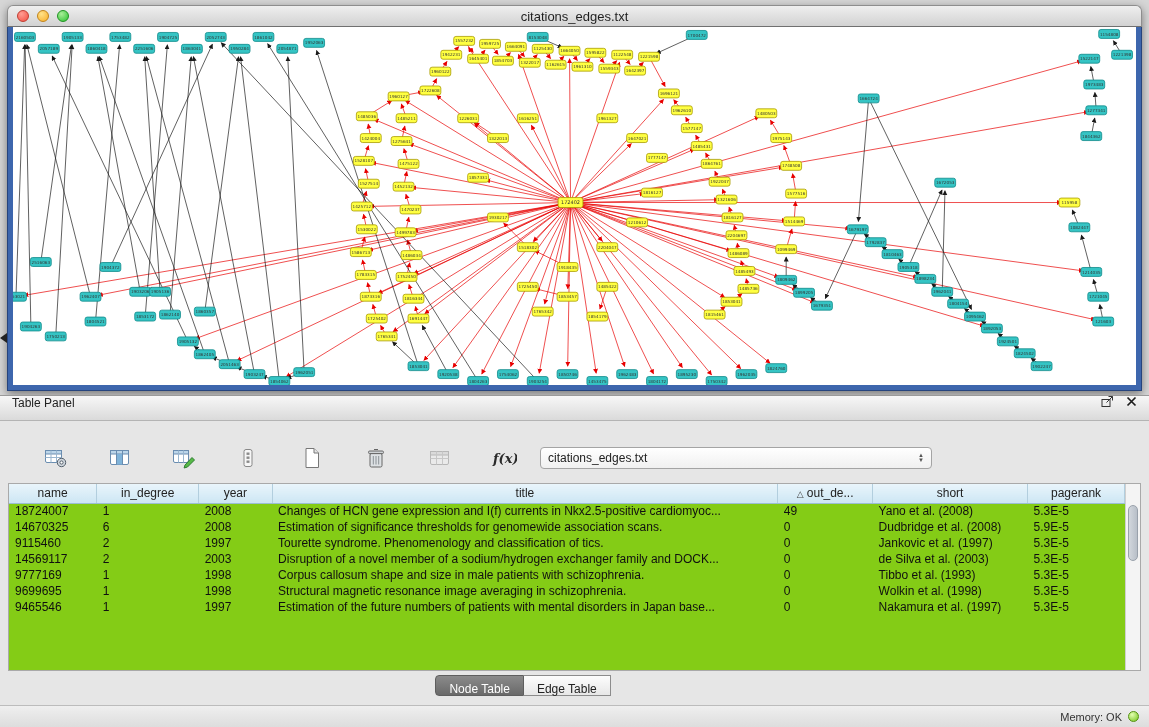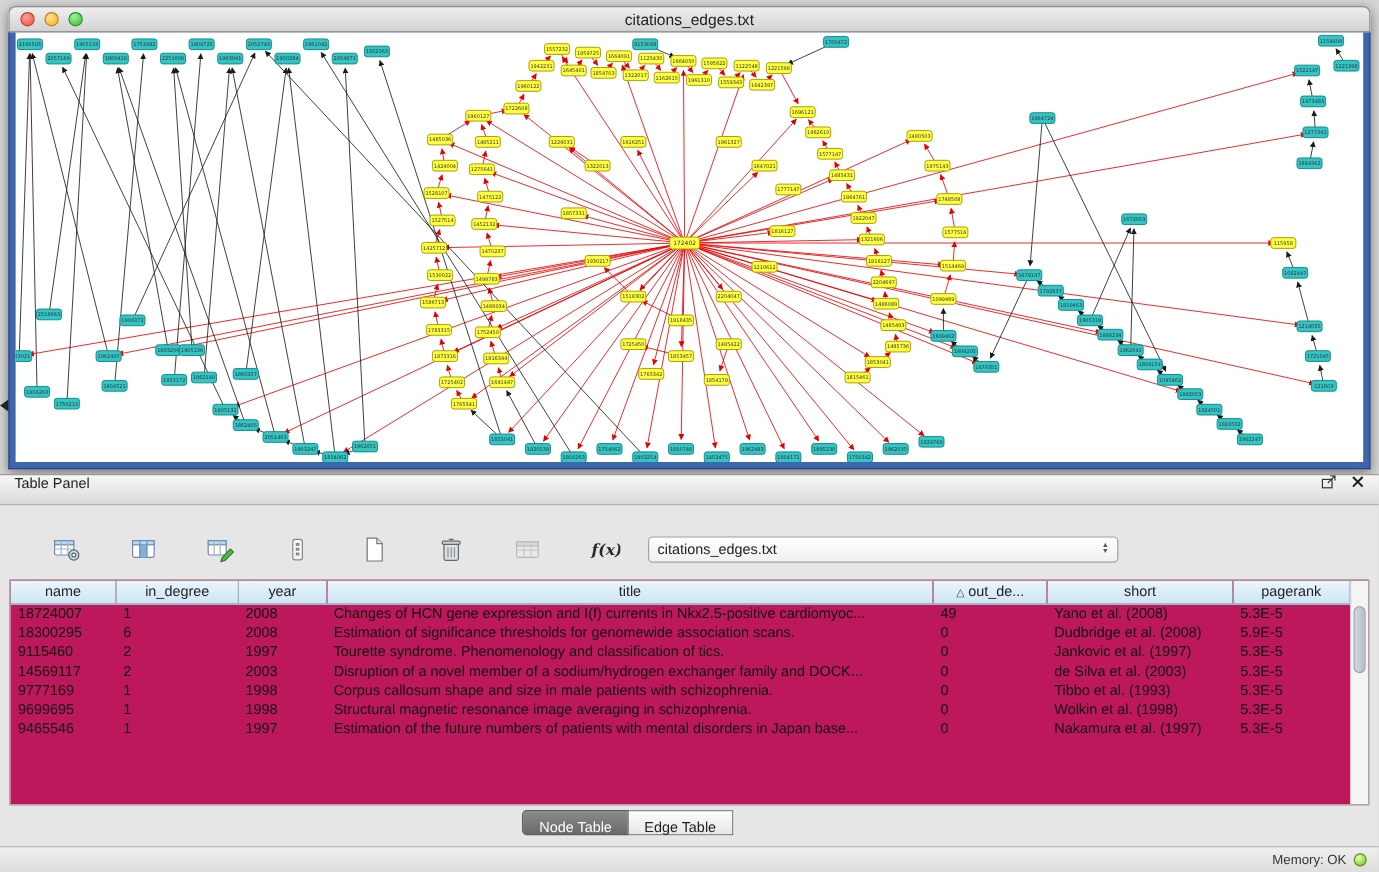--- a/index.html
+++ b/index.html
@@ -44,21 +44,21 @@
   .panel-body { padding:22px 8px 0 8px; }
   .toolbar { display:flex; align-items:center; height:30px; gap:5px; padding-left:4px; }
   .tb-btn { width:30px; height:28px; display:flex; align-items:center; justify-content:center; border-radius:4px;margin-left:29px; }
   .combo { margin-left:16px; width:392px; height:22px; border:1px solid #a4a4a4; border-radius:4px;
     background:linear-gradient(#ffffff,#f0f0f0); display:flex; align-items:center;
     padding:0 7px; font-size:12px; color:#222; box-shadow:inset 0 1px 0 #fff; }
   .combo .lbl { flex:1; text-align:left; }
   .combo .arrows { display:flex; flex-direction:column; align-items:center; color:#555; }
   .combo .arrows span { font-size:6px; line-height:5px; }
 
-  .tbl-wrap { position:relative; margin-top:10px; height:188px; background:#be185d;
+  .tbl-wrap { position:relative; margin-top:10px; height:188px; background:#84cc16;
     border:1px solid #a9a9a9; overflow:hidden; }
   table.data { border-collapse:collapse; table-layout:fixed; width:calc(100% - 15px); font-size:12px; }
   table.data th { height:19px; background:linear-gradient(#e9f5fb,#cde6f4);
     border-right:1px solid #b2cede; border-bottom:1px solid #9bbed2;
     font-weight:normal; color:#222; padding:0 4px; overflow:hidden; white-space:nowrap; text-align:center; }
   table.data td { height:16px; padding:0 4px 0 6px; color:#101010;
     overflow:hidden; white-space:nowrap; text-overflow:ellipsis; text-align:left; }
   .sort-tri { font-size:9px; color:#444; margin-right:3px; }
   .vscroll { position:absolute; right:0; top:0; bottom:0; width:15px; background:#f4f4f4; border-left:1px solid #cfcfcf; }
   .vthumb { position:absolute; left:2px; right:2px; top:21px; height:56px;
@@ -1028,21 +1028,21 @@
             <tr>
               <td>18724007</td>
               <td>1</td>
               <td>2008</td>
               <td>Changes of HCN gene expression and I(f) currents in Nkx2.5-positive cardiomyoc...</td>
               <td>49</td>
               <td>Yano et al. (2008)</td>
               <td>5.3E-5</td>
             </tr>
             <tr>
-              <td>18300295</td>
+              <td>14670325</td>
               <td>6</td>
               <td>2008</td>
               <td>Estimation of significance thresholds for genomewide association scans.</td>
               <td>0</td>
               <td>Dudbridge et al. (2008)</td>
               <td>5.9E-5</td>
             </tr>
             <tr>
               <td>9115460</td>
               <td>2</td>

